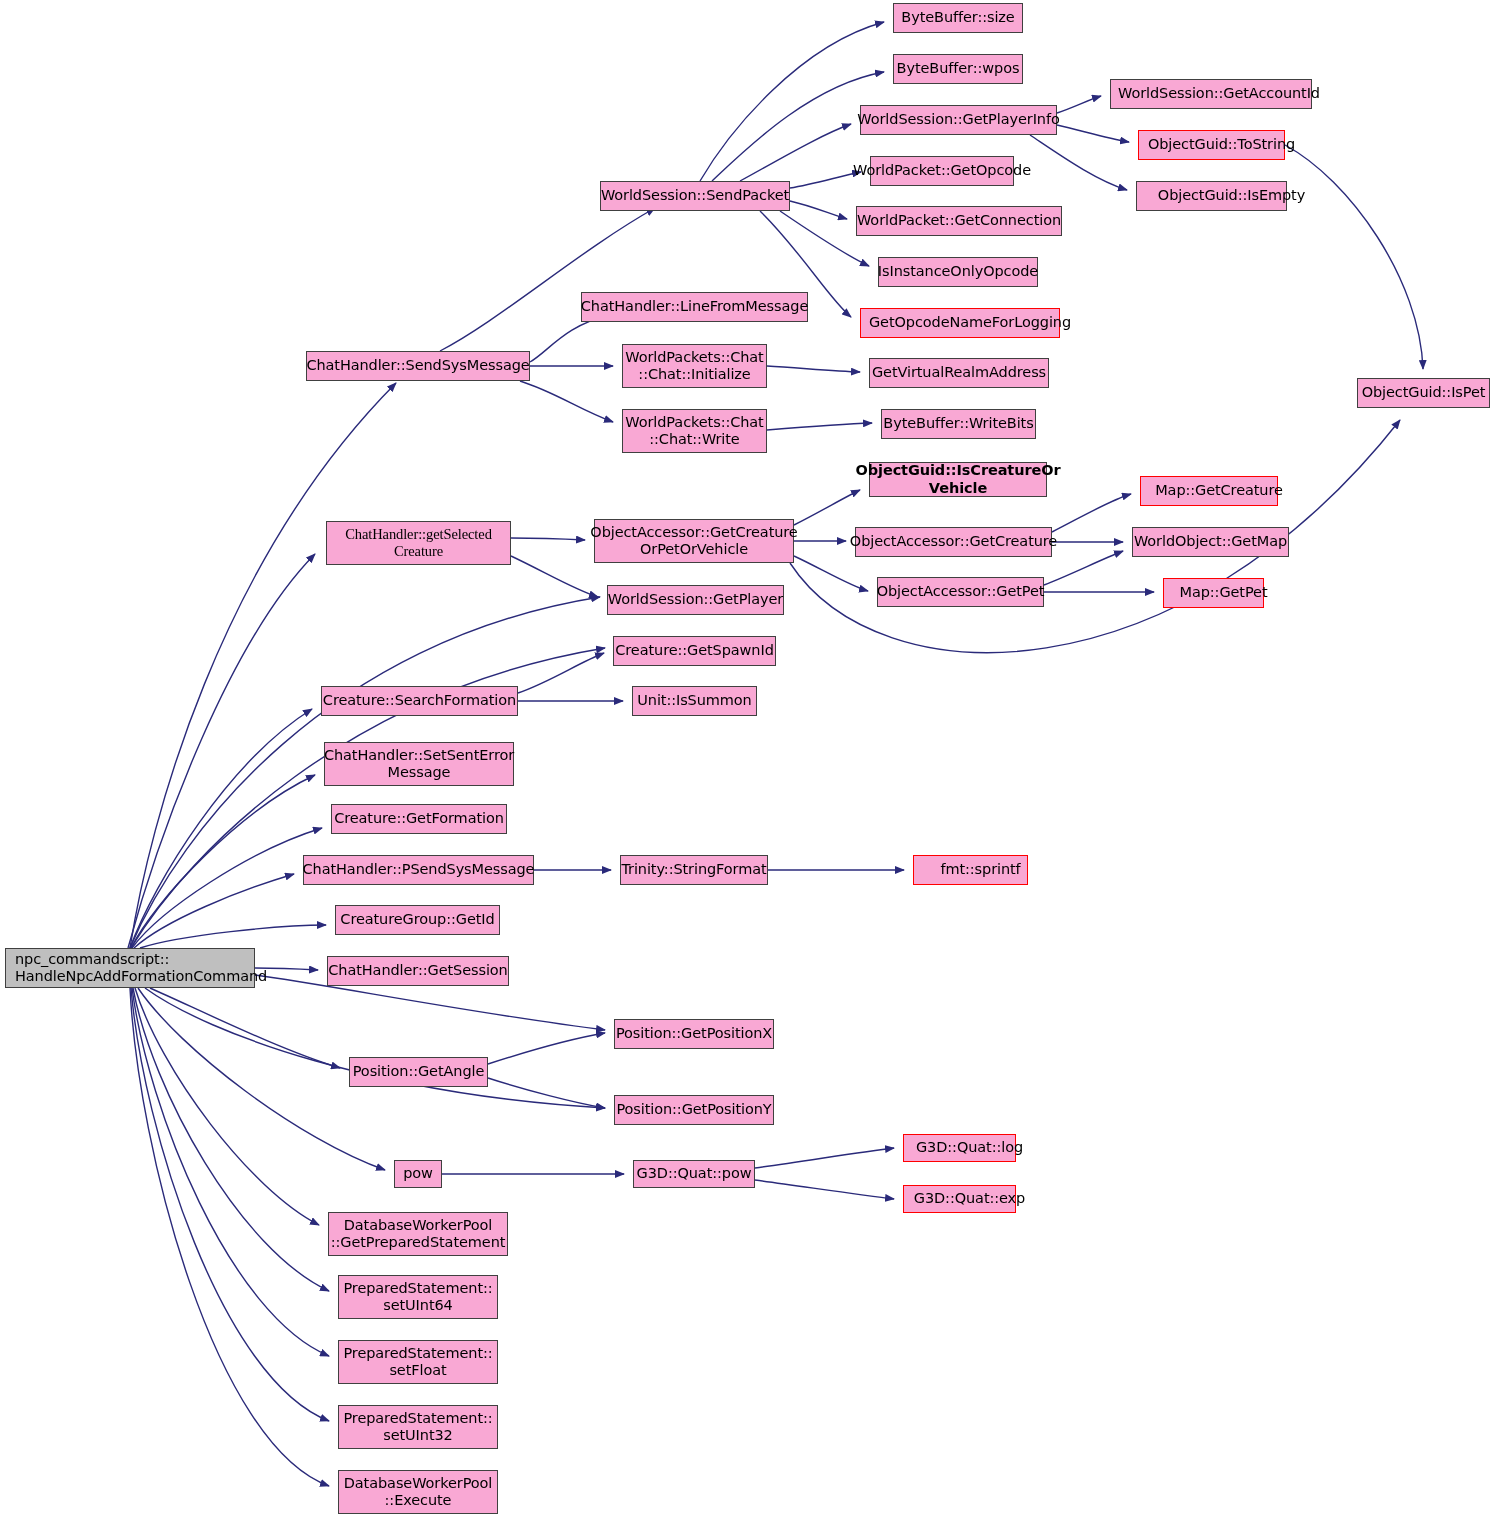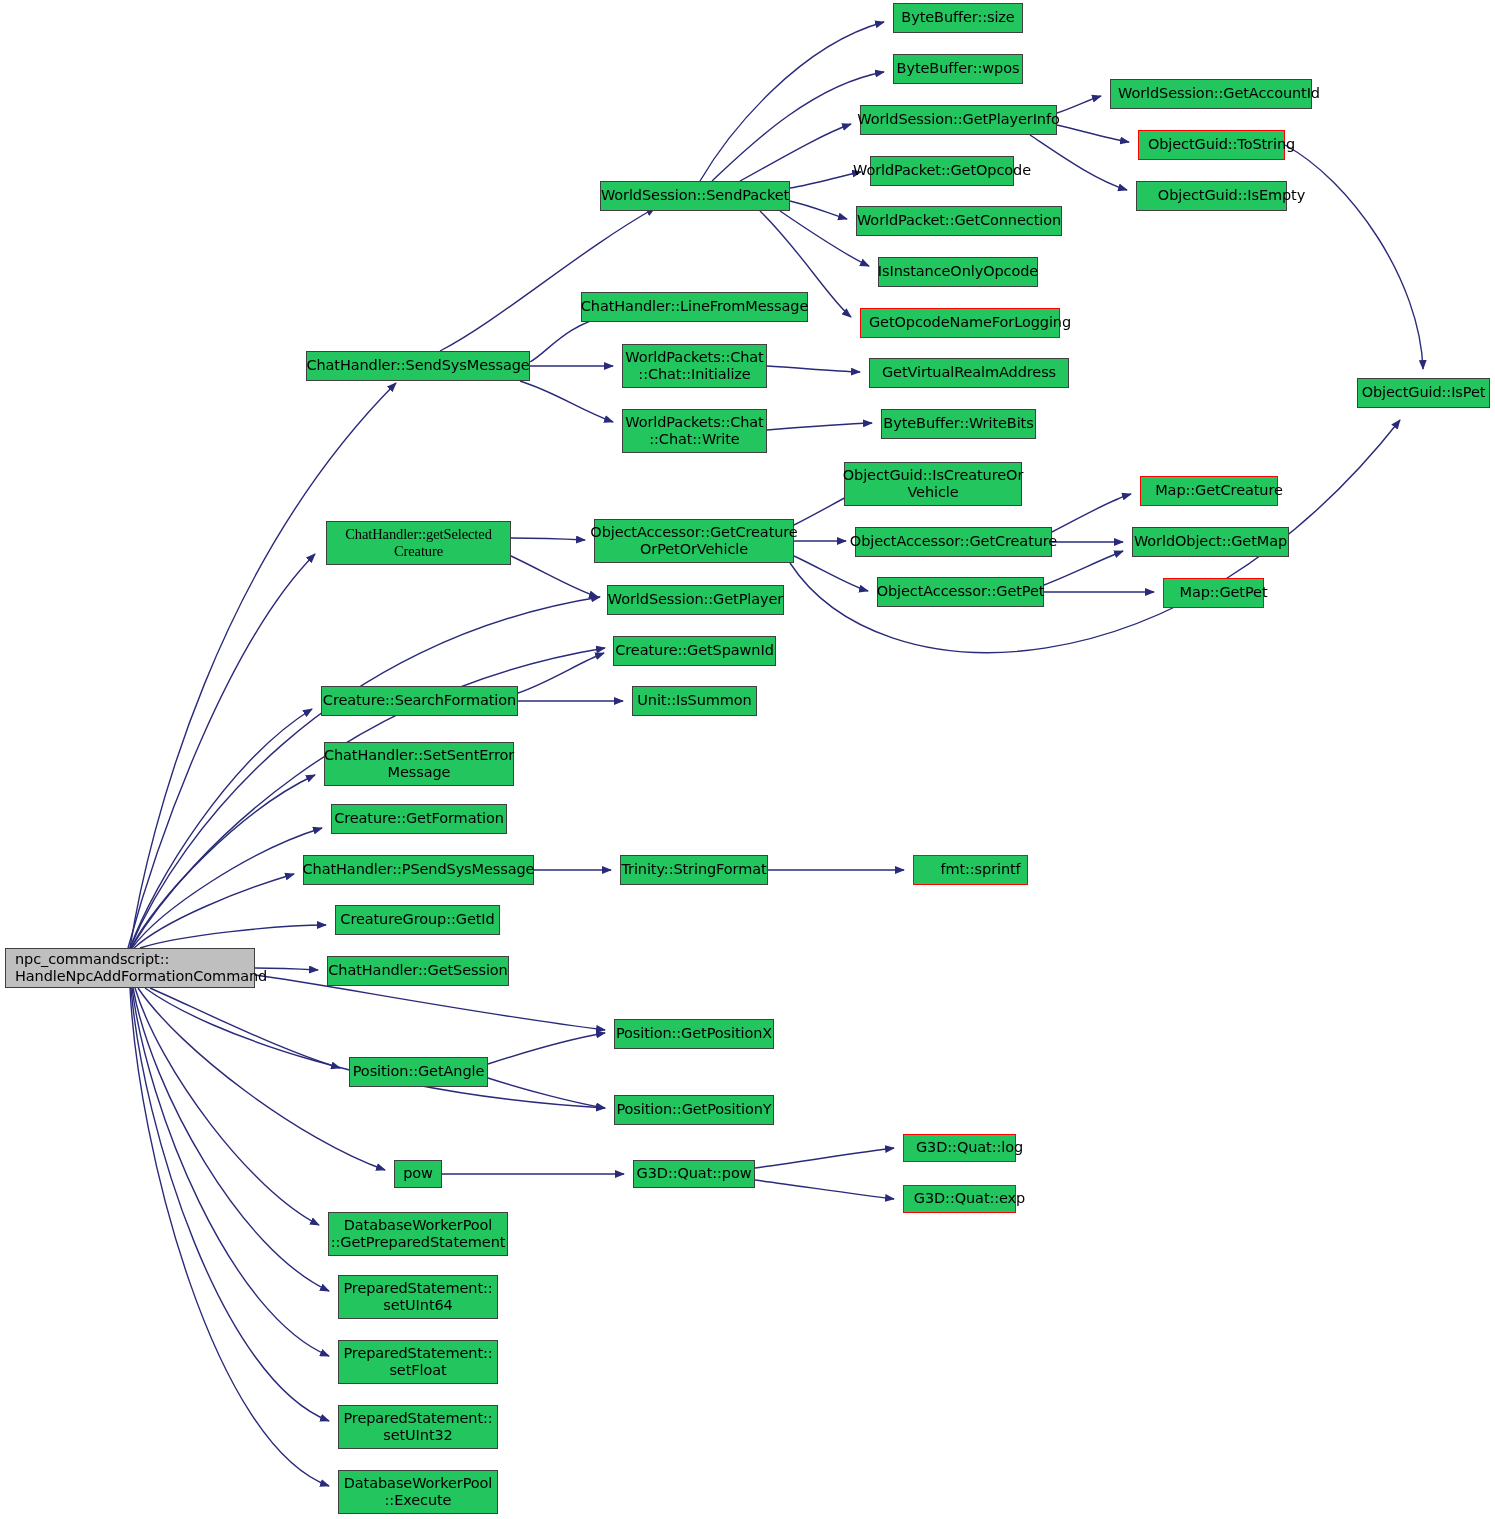--- a/index.html
+++ b/index.html
@@ -10,21 +10,21 @@
     background:#ffffff;
     font-family:"DejaVu Sans","Liberation Sans",sans-serif;
     overflow:hidden;
   }
   svg.edges{position:absolute;left:0;top:0;width:1495px;height:1519px;pointer-events:none;}
   .node{
     position:absolute;
     box-sizing:border-box;
     display:flex;align-items:center;justify-content:center;
     text-align:center;
-    background:#22c55e;
+    background:#f9a8d4;
     border:1px solid #404040;
     color:#000000;
     font-size:14.5px;
     line-height:1.18;
     letter-spacing:-0.1px;
     white-space:pre-line;
     padding:0 4px;
   }
   .node.red{border:1.6px solid #ff0000;padding-left:24px;}
   .node.root{background:#bfbfbf;border:1.4px solid #404040;justify-content:flex-start;text-align:left;padding-left:9px;}
@@ -111,23 +111,23 @@
       <div class="node red" style="left: 1138px; top: 130px; width: 147px; height: 30px;">ObjectGuid::ToString</div>
       <div class="node" style="left: 1136px; top: 181px; width: 151px; height: 30px; padding-left: 44px;">ObjectGuid::IsEmpty</div>
       <div class="node" style="left: 1357px; top: 378px; width: 133px; height: 30px;">ObjectGuid::IsPet</div>
       <div class="node" style="left: 600px; top: 181px; width: 190px; height: 30px;">WorldSession::SendPacket</div>
       <div class="node" style="left: 581px; top: 292px; width: 227px; height: 30px;">ChatHandler::LineFromMessage</div>
       <div class="node" style="left: 306px; top: 351px; width: 224px; height: 30px;">ChatHandler::SendSysMessage</div>
       <div class="node" style="left: 622px; top: 344px; width: 145px; height: 44px;">WorldPackets::Chat
 ::Chat::Initialize</div>
       <div class="node" style="left: 622px; top: 409px; width: 145px; height: 44px;">WorldPackets::Chat
 ::Chat::Write</div>
-      <div class="node" style="left: 869px; top: 358px; width: 200px; height: 30px;">GetVirtualRealmAddress</div>
+      <div class="node" style="left: 869px; top: 358px; width: 180px; height: 30px;">GetVirtualRealmAddress</div>
       <div class="node" style="left: 881px; top: 409px; width: 155px; height: 30px;">ByteBuffer::WriteBits</div>
-      <div class="node" style="left: 844px; top: 462px; width: 178px; height: 44px;">ObjectGuid::IsCreatureOr
+      <div class="node" style="left: 869px; top: 462px; width: 178px; height: 35px; font-weight: bold;">ObjectGuid::IsCreatureOr
 Vehicle</div>
       <div class="node" style="left: 594px; top: 519px; width: 200px; height: 44px;">ObjectAccessor::GetCreature
 OrPetOrVehicle</div>
       <div class="node" style="left: 855px; top: 527px; width: 197px; height: 30px;">ObjectAccessor::GetCreature</div>
       <div class="node" style="left: 877px; top: 577px; width: 167px; height: 30px;">ObjectAccessor::GetPet</div>
       <div class="node red" style="left: 1140px; top: 476px; width: 138px; height: 30px;">Map::GetCreature</div>
       <div class="node" style="left: 1132px; top: 527px; width: 157px; height: 30px;">WorldObject::GetMap</div>
       <div class="node red" style="left: 1163px; top: 578px; width: 101px; height: 30px;">Map::GetPet</div>
       <div class="node" style="left: 326px; top: 521px; width: 185px; height: 44px; font-family: Liberation Serif, serif;">ChatHandler::getSelected
 Creature</div>

